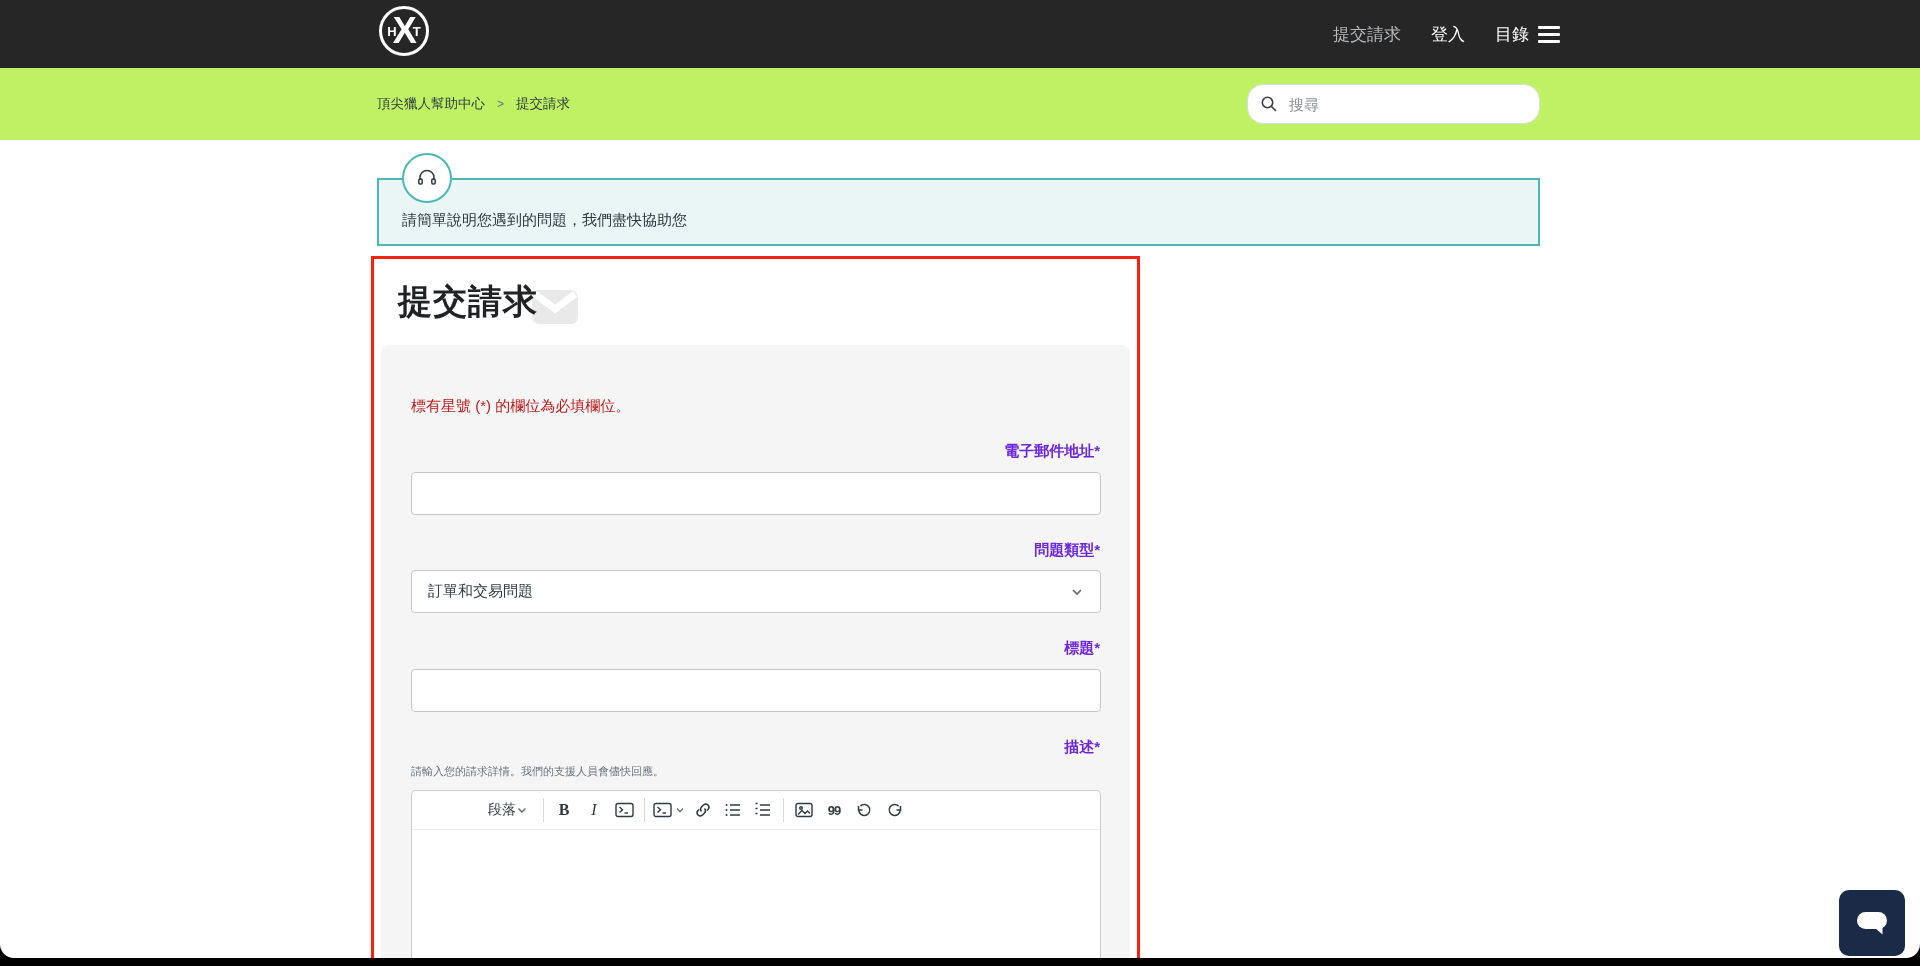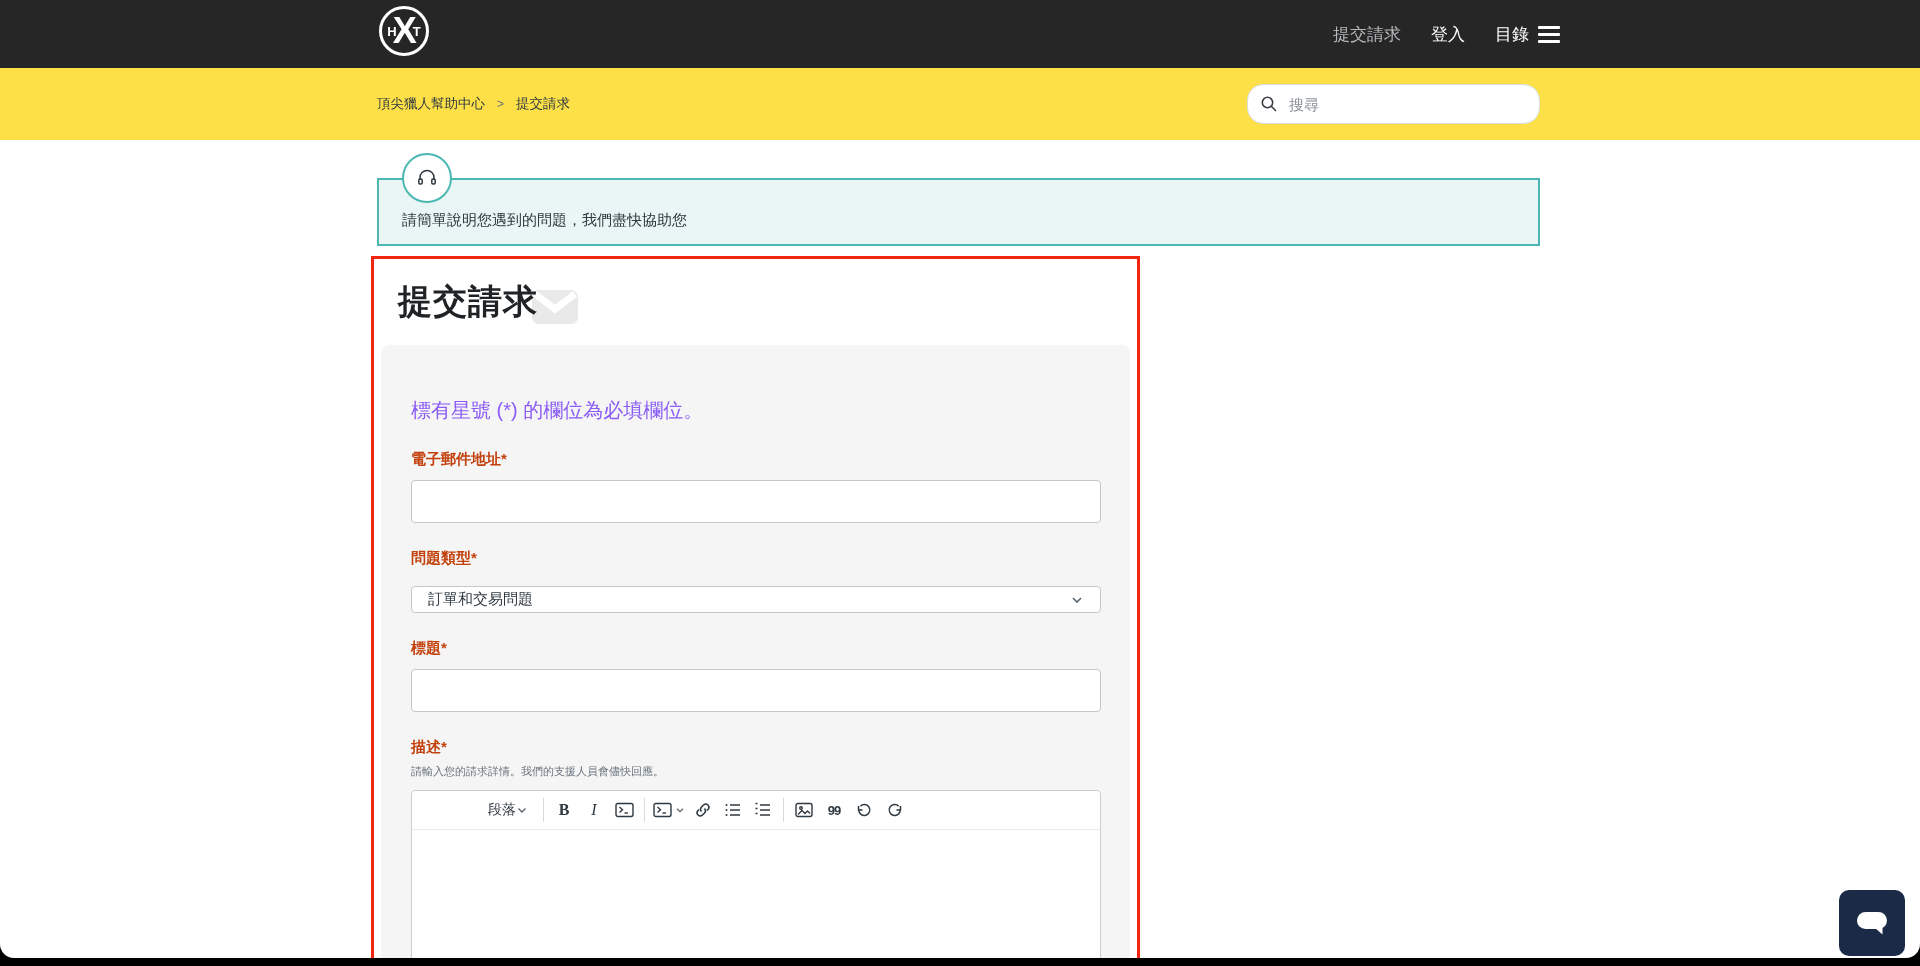--- a/index.html
+++ b/index.html
@@ -31,21 +31,21 @@
     display: flex; align-items: center; gap: 30px; font-size: 17px;
   }
   .topnav .navlink { color: #fff; cursor: pointer; }
   .topnav .navlink.dim { color: #b5b8bc; }
   .menu-item { display: flex; align-items: center; gap: 9px; color: #fff; cursor: pointer; }
   .hamburger { display: flex; flex-direction: column; gap: 4px; }
   .hamburger span { width: 22px; height: 3px; background: #fff; border-radius: 1px; }
 
   
   .band {
-    height: 72px; background: #fde047;
+    height: 72px; background: #bef264;
     display: flex; align-items: center; justify-content: space-between;
     padding: 0 380px 0 377px;
   }
   .breadcrumb { display: flex; align-items: center; gap: 12px; font-size: 13.5px; color: #2f3941; }
   .breadcrumb .crumb-link { cursor: pointer; }
   .breadcrumb .sep { color: #68737d; font-size: 12px; }
   .search-box {
     width: 293px; height: 40px; background: #fff;
     border: 1px solid #d8dcde; border-radius: 16px;
     display: flex; align-items: center; padding: 0 12px; gap: 9px;
@@ -77,31 +77,31 @@
   .page-title { font-size: 34px; font-weight: bold; color: #202325; position: relative; z-index: 1; letter-spacing: 1px; }
   .envelope {
     width: 46px; height: 34px; background: #e9e9e9; border-radius: 7px;
     margin-left: -6px; margin-bottom: 1px; position: relative; overflow: hidden;
   }
 
   .panel {
     margin: 0 7px; background: #f5f5f5; border-radius: 8px;
     padding: 52px 30px 40px; height: 640px;
   }
-  .required-note { font-size: 20px; color: #8b5cf6; }
+  .required-note { font-size: 15px; color: #b91c1c; }
   .field { margin-top: 26px; }
-  .field-label { font-size: 15px; font-weight: bold; color: #c2410c; }
+  .field-label { font-size: 15px; font-weight: bold; color: #6d28d9; text-align: right; }
   .text-input {
     margin-top: 11px; width: 690px; height: 43px; background: #fff;
     border: 1px solid #c2c8cc; border-radius: 4px; padding: 0 14px;
     font-size: 15px; font-family: "Liberation Sans", sans-serif; color: #2f3941;
     display: block; outline: none;
   }
   .select-input {
-    margin-top: 18px; width: 690px; height: 27px; background: #fff;
+    margin-top: 10px; width: 690px; height: 43px; background: #fff;
     border: 1px solid #c2c8cc; border-radius: 4px; padding: 0 16px;
     display: flex; align-items: center; justify-content: space-between;
     font-size: 15px; color: #2f3941; cursor: pointer;
   }
   .hint { margin-top: 7px; font-size: 11px; color: #68737d; }
 
   
   .editor { margin-top: 11px; width: 690px; border: 1px solid #c9ced1; border-radius: 4px; background: #fff; }
   .toolbar {
     height: 39px; display: flex; align-items: center; padding: 0 4px;

